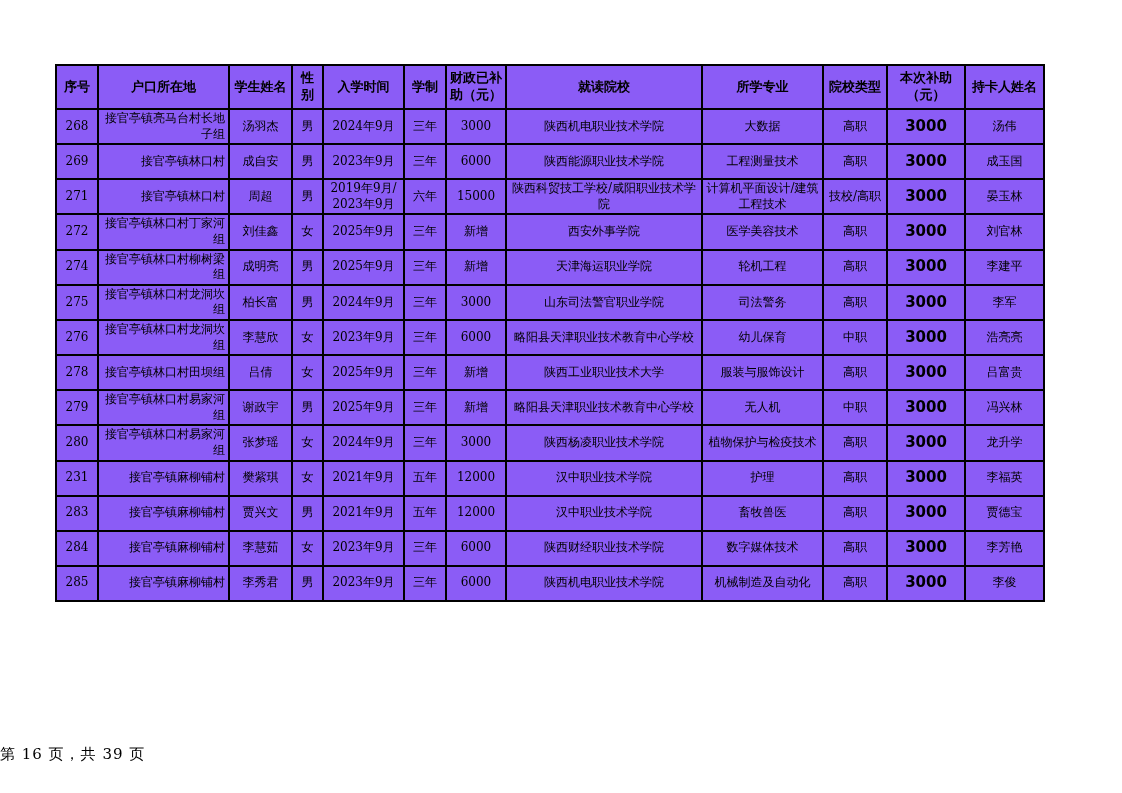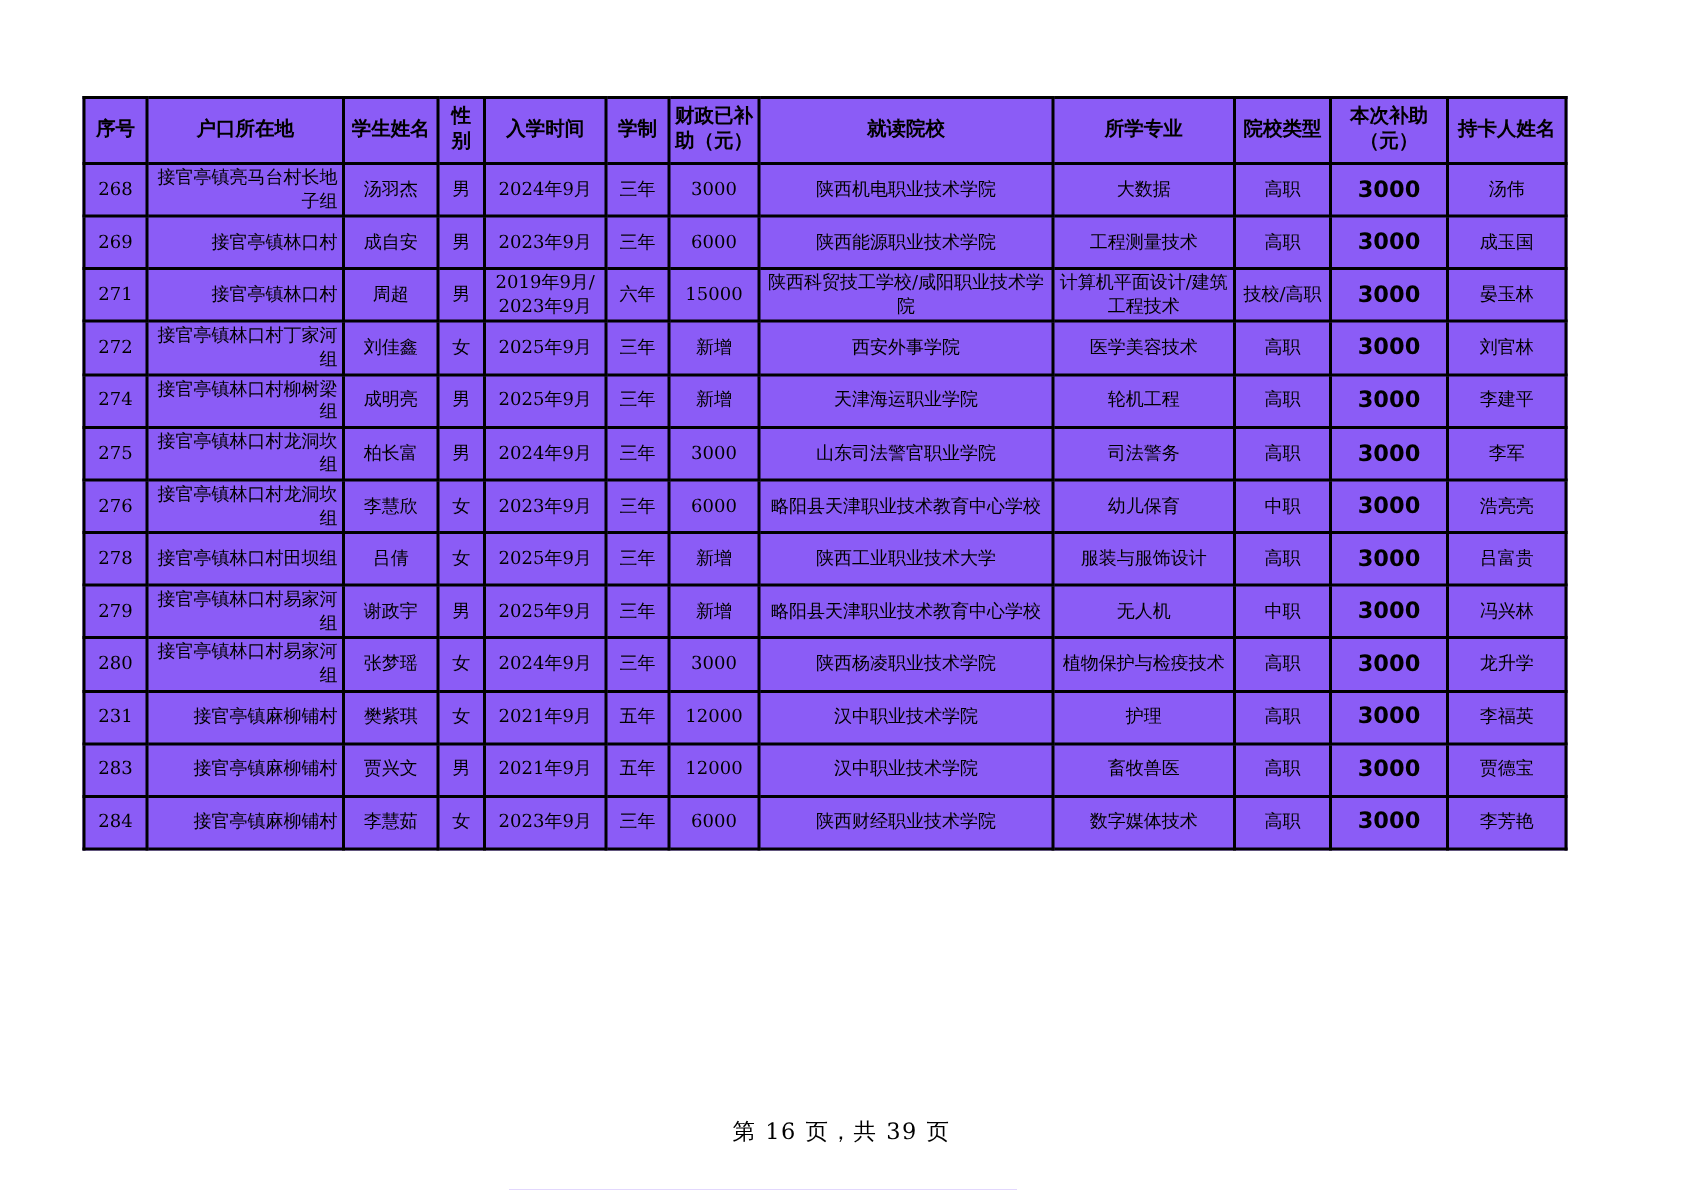--- a/index.html
+++ b/index.html
@@ -44,21 +44,20 @@
     text-align:right;
   }
   table.subsidy td.current{
     font-family:"DejaVu Sans","Liberation Sans",sans-serif;
     font-weight:bold;
     font-size:15px;
   }
   .footer{
     position:absolute;
     left:0;top:745px;width:1122px;
-    text-align:center;
     font-size:15px;
     letter-spacing:1px;
   }
 </style>
 </head>
 <body>
 
 <div class="page">
 
   <table class="subsidy">
@@ -268,18 +267,32 @@
           <td class="gender">女</td>
           <td class="enroll">2023年9月</td>
           <td class="years">三年</td>
           <td class="subsidized">6000</td>
           <td class="school">陕西财经职业技术学院</td>
           <td class="major">数字媒体技术</td>
           <td class="type">高职</td>
           <td class="current">3000</td>
           <td class="cardholder">李芳艳</td>
         </tr>
+        <tr>
+          <td class="no">285</td>
+          <td class="location">接官亭镇麻柳铺村</td>
+          <td class="name">李秀君</td>
+          <td class="gender">男</td>
+          <td class="enroll">2023年9月</td>
+          <td class="years">三年</td>
+          <td class="subsidized">6000</td>
+          <td class="school">陕西机电职业技术学院</td>
+          <td class="major">机械制造及自动化</td>
+          <td class="type">高职</td>
+          <td class="current">3000</td>
+          <td class="cardholder">李俊</td>
+        </tr>
       </tbody>
   </table>
 
   <div class="footer">第 16 页，共 39 页</div>
 
 </div>
 
 </body></html>

